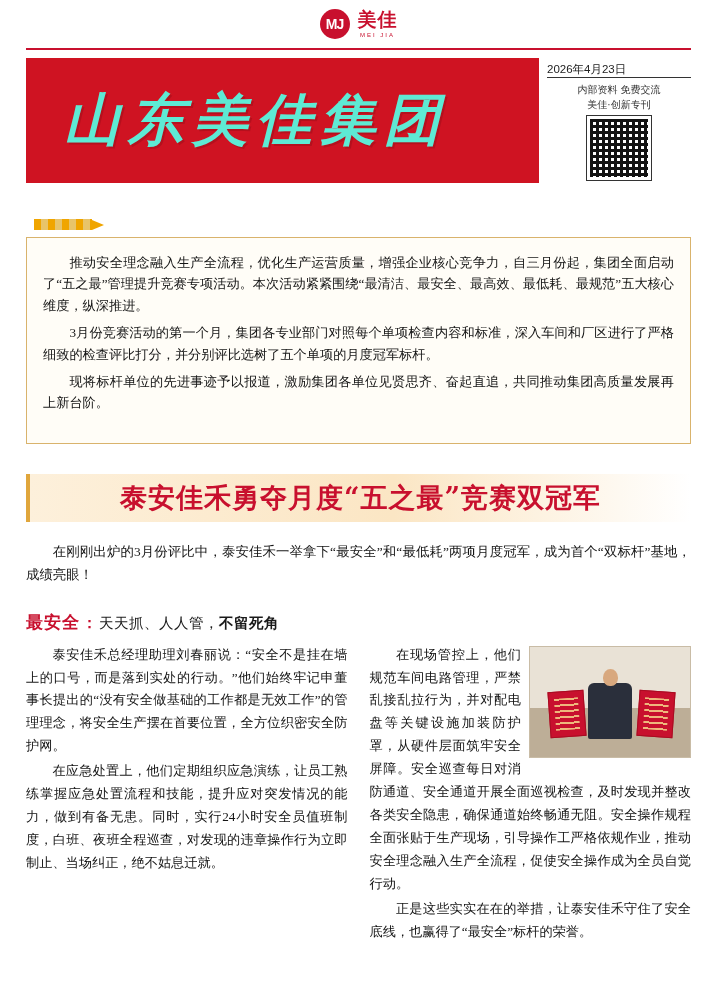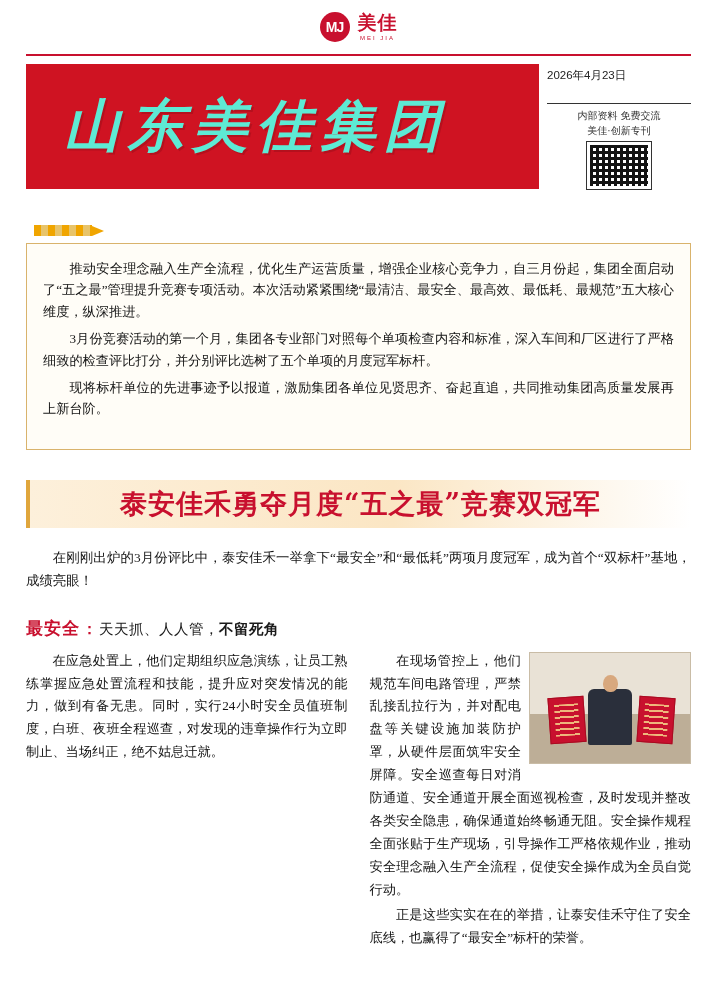--- a/index.html
+++ b/index.html
@@ -18,21 +18,21 @@
   .page {
     width: 717px;
     height: 999px;
     box-sizing: border-box;
     padding: 0 26px;
     position: relative;
   }
 
   
   .logo-row {
-    height: 54px;
+    height: 48px;
     display: flex;
     align-items: center;
     justify-content: center;
     gap: 8px;
   }
   .logo-mark {
     width: 30px;
     height: 30px;
     border-radius: 50%;
     background: #c8102e;
@@ -102,21 +102,21 @@
     background: #ffffff;
     padding: 4px 0 0 8px;
     display: flex;
     flex-direction: column;
   }
   .banner-date {
     font-family: "Liberation Sans", sans-serif;
     font-size: 11.5px;
     color: #222;
     border-bottom: 1px solid #333;
-    padding-bottom: 20px;
+    padding-bottom: 0;
     margin-bottom: 4px;
   }
   .banner-meta {
     font-family: "Liberation Sans", sans-serif;
     font-size: 10px;
     color: #333;
     line-height: 1.5;
     text-align: center;
   }
   .qr {
@@ -339,20 +339,21 @@
   <div class="lead">在刚刚出炉的3月份评比中，泰安佳禾一举拿下“最安全”和“最低耗”两项月度冠军，成为首个“双标杆”基地，成绩亮眼！</div>
 
   <div class="subhead">
     <span class="subhead-key">最安全</span>
     <span class="subhead-colon">：</span>
     <span class="subhead-rest"><span class="light">天天抓、人人管，</span><span>不留死角</span></span>
   </div>
 
   <div class="cols">
     <div class="col">
+      <p>泰安佳禾总经理助理刘春丽说：“安全不是挂在墙上的口号，而是落到实处的行动。”他们始终牢记申董事长提出的“没有安全做基础的工作都是无效工作”的管理理念，将安全生产摆在首要位置，全方位织密安全防护网。</p>
       <p>在应急处置上，他们定期组织应急演练，让员工熟练掌握应急处置流程和技能，提升应对突发情况的能力，做到有备无患。同时，实行24小时安全员值班制度，白班、夜班全程巡查，对发现的违章操作行为立即制止、当场纠正，绝不姑息迁就。</p>
     </div>
     <div class="col">
       <div class="photo">
         <div class="wall"></div>
         <div class="floor"></div>
         <div class="flag-left"></div>
         <div class="flag-right"></div>
         <div class="person-body"></div>
         <div class="person-head"></div>

